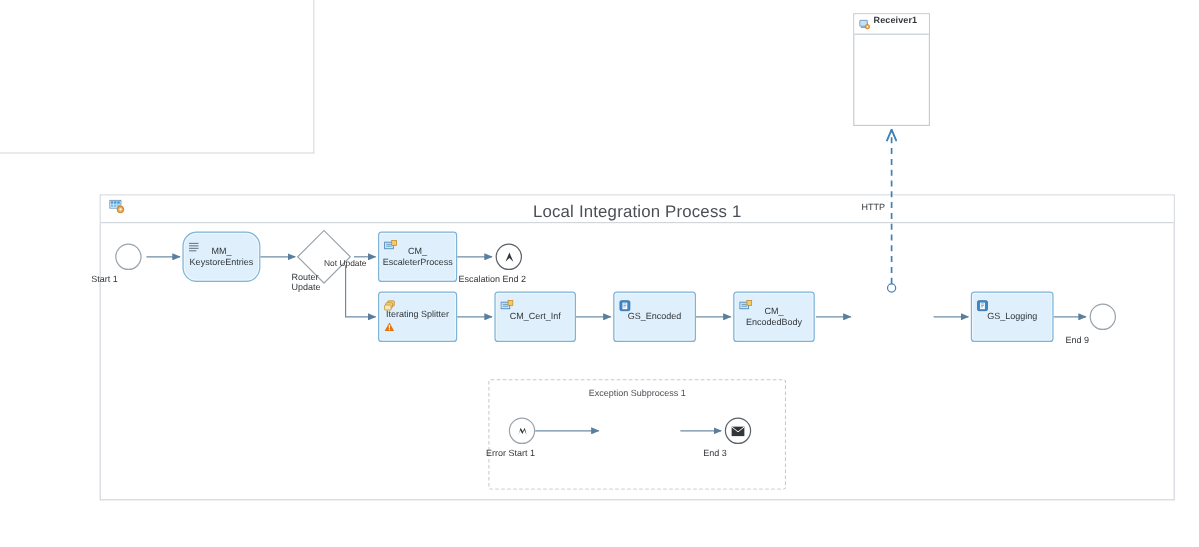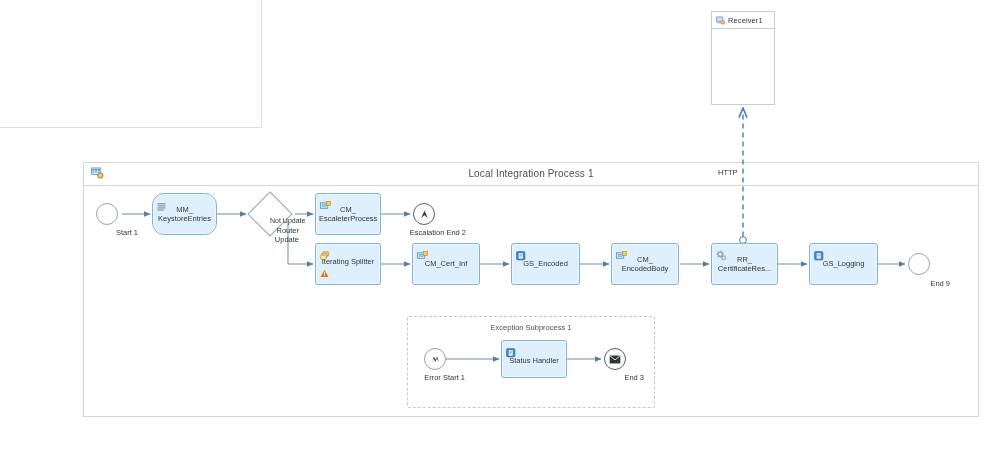--- a/index.html
+++ b/index.html
@@ -27,23 +27,24 @@
 
   
   .receiver {
     left: 711px; top: 11px; width: 64px; height: 94px;
     background: #ffffff;
     border: 1px solid #c6cdd4;
   }
   .receiver-head {
     height: 17px;
     border-bottom: 1px solid #c6cdd4;
-    display: flex; align-items: center; gap: 3px;
+    display: flex; align-items: flex-start; gap: 3px;
     padding-left: 4px;
     background: #ffffff;
+    font-weight: bold;
   }
   .receiver-label {
     font-size: 7.5px; color: #32363a; letter-spacing: .1px;
     white-space: nowrap;
   }
 
   
   .pool {
     left: 83px; top: 162px; width: 896px; height: 255px;
     background: #ffffff;
@@ -51,21 +52,21 @@
   }
   .pool-header {
     position: relative;
     height: 23px;
     border-bottom: 1px solid #d2d7dc;
     background: #ffffff;
   }
   .pool-title {
     position: absolute; left: 0; right: 0; top: 5px;
     text-align: center;
-    font-size: 10px; color: #4a4f54;
+    font-size: 14px; color: #4a4f54;
     letter-spacing: .15px;
   }
   .pool-icon { position: absolute; left: 7px; top: 3px; }
 
   
   .task {
     position: absolute;
     background: #dfeffb;
     border: 1px solid #7eb4d8;
     border-radius: 3px;
@@ -104,21 +105,21 @@
     border: 1px solid #9aa3ab;
     transform: rotate(45deg);
   }
 
   
   .lbl {
     position: absolute;
     font-size: 7.5px; line-height: 9px;
     color: #32363a;
     white-space: pre-line;
-    text-align: right;
+    text-align: left;
   }
   .lbl-small { font-size: 7px; }
 
   
   .subprocess {
     position: absolute;
     left: 407px; top: 316px; width: 248px; height: 92px;
     border: 1px dashed #c2c8ce;
     border-radius: 2px;
     background: transparent;
@@ -304,31 +305,20 @@
       <svg width="11" height="10" viewBox="0 0 12 11">
         <rect x="0.5" y="2" width="8" height="6" fill="#cfe6f7" stroke="#4a87b5" stroke-width="0.8"></rect>
         <path d="M2,4h5M2,5.7h5" stroke="#4a87b5" stroke-width="0.7"></path>
         <rect x="7" y="0.5" width="4.4" height="4.4" fill="#f6c96a" stroke="#c08a21" stroke-width="0.7"></rect>
       </svg>
     </span>
     <div class="task-label">CM_
 EncodedBody</div>
   </div>
 
-  <div class="task" style="left:711px; top:243px; width:67px; height:42px;">
-    <span class="task-icon">
-      <svg width="11" height="11" viewBox="0 0 12 12">
-        <circle cx="4.6" cy="4.6" r="2.4" fill="none" stroke="#9aa6b2" stroke-width="1.4"></circle>
-        <path d="M4.6,0.9v1.2M4.6,7.1v1.2M0.9,4.6h1.2M7.1,4.6h1.2M2,2l0.9,0.9M6.3,6.3l0.9,0.9M7.2,2l-0.9,0.9M2.9,6.3L2,7.2" stroke="#9aa6b2" stroke-width="1.1" stroke-linecap="round"></path>
-        <circle cx="8.4" cy="8.4" r="2" fill="none" stroke="#9aa6b2" stroke-width="1.2"></circle>
-      </svg>
-    </span>
-    <div class="task-label">RR_
-CertificateRes...</div>
-  </div>
 
   <div class="task" style="left:809px; top:243px; width:69px; height:42px;">
     <span class="task-icon">
       <svg width="10" height="10" viewBox="0 0 11 11">
         <rect x="0.6" y="0.6" width="9.2" height="9.2" rx="1.4" fill="#3f87c6" stroke="#2e6da4" stroke-width="0.7"></rect>
         <rect x="3" y="2.4" width="4.4" height="6" fill="#ffffff"></rect>
         <path d="M3.8,3.6h2.8M3.8,5h2.8M3.8,6.4h2" stroke="#3f87c6" stroke-width="0.6"></path>
       </svg>
     </span>
     <div class="task-label">GS_Logging</div>
@@ -342,30 +332,20 @@
 
   <div class="abs event errstart" style="left:424px; top:348px; width:22px; height:22px;">
     <div class="event-inner">
       <svg width="11" height="11" viewBox="0 0 12 12">
         <path d="M2.2,9.2 L4.2,2.6 L6.1,6.2 L8,2.6 L9.6,9.2 L7.6,4.8 L5.8,8.4 L3.9,4.9 Z" fill="#32363a"></path>
       </svg>
     </div>
   </div>
   <div class="abs lbl" style="left:405px; top:373px; width:60px;">Error Start 1</div>
 
-  <div class="task" style="left:501px; top:340px; width:66px; height:38px;">
-    <span class="task-icon">
-      <svg width="10" height="10" viewBox="0 0 11 11">
-        <rect x="0.6" y="0.6" width="9.2" height="9.2" rx="1.4" fill="#3f87c6" stroke="#2e6da4" stroke-width="0.7"></rect>
-        <rect x="3" y="2.4" width="4.4" height="6" fill="#ffffff"></rect>
-        <path d="M3.8,3.6h2.8M3.8,5h2.8M3.8,6.4h2" stroke="#3f87c6" stroke-width="0.6"></path>
-      </svg>
-    </span>
-    <div class="task-label" style="top:55%;">Status Handler</div>
-  </div>
 
   <div class="abs event msgend" style="left:604px; top:348px; width:22px; height:22px;">
     <div class="event-inner">
       <svg width="12" height="9" viewBox="0 0 13 10">
         <rect x="0.6" y="0.6" width="11.8" height="8.8" fill="#32363a"></rect>
         <path d="M0.9,1 L6.5,5.4 L12.1,1" fill="none" stroke="#ffffff" stroke-width="0.9"></path>
       </svg>
     </div>
   </div>
   <div class="abs lbl" style="left:586px; top:373px; width:58px;">End 3</div>

